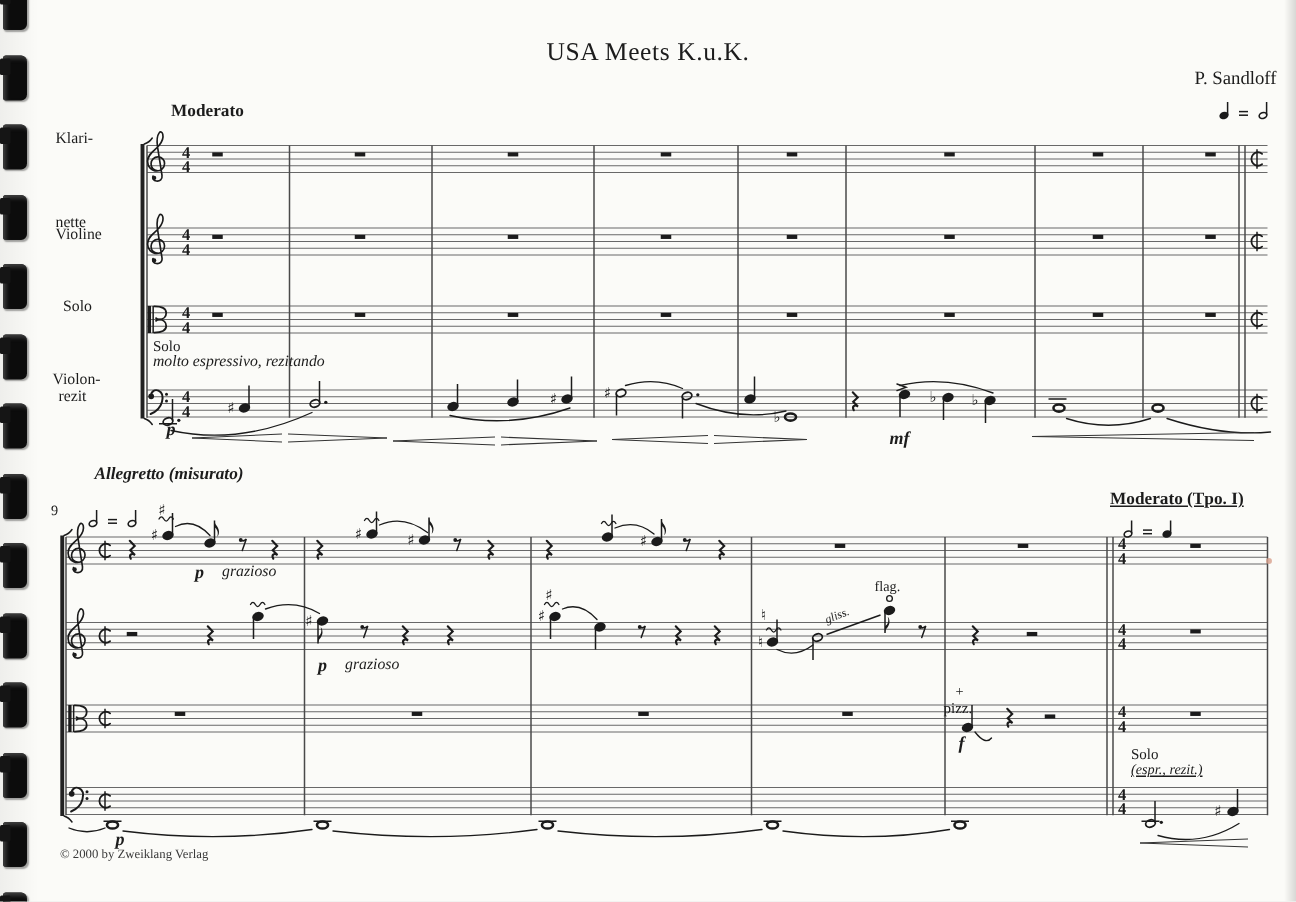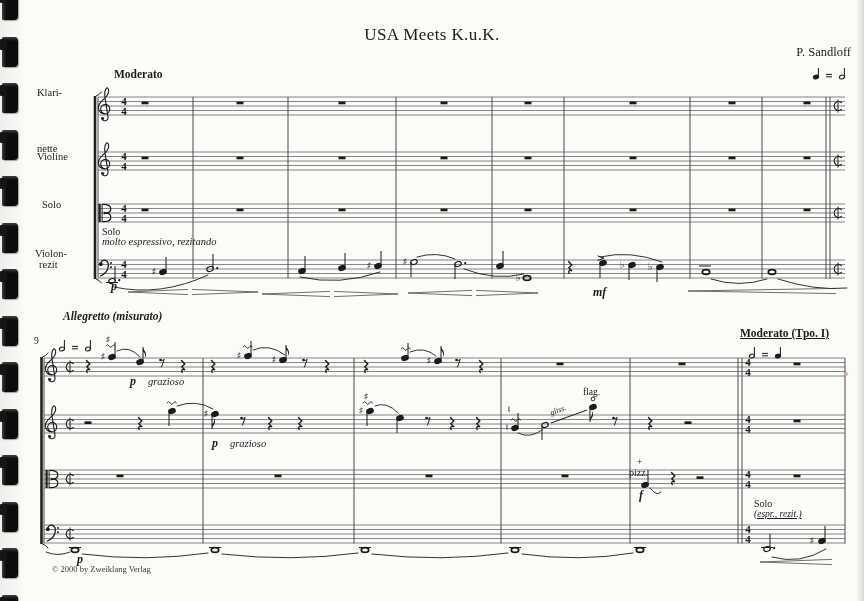--- a/index.html
+++ b/index.html
@@ -8,21 +8,21 @@
   svg{position:absolute;left:0;top:0;}
   .t{position:absolute;color:#1c1c1c;white-space:nowrap;line-height:1;font-family:"Liberation Serif","DejaVu Serif",serif;}
   .title{width:100%;text-align:center;font-size:17px;letter-spacing:.4px;}
   .composer{font-size:12.5px;}
   .tempo{font-weight:bold;font-size:11.5px;}
   .inst{font-size:10.5px;}
   .expr{font-style:italic;font-size:10.5px;}
   .small{font-size:10px;}
   .tiny{font-size:9.5px;}
   .dyn{font-weight:bold;font-style:italic;font-size:12px;}
-  .copy{font-size:8.5px;color:#3a3a3a;margin-left:12px;}
+  .copy{font-size:8.5px;color:#3a3a3a;}
   .gliss{font-style:italic;font-size:8px;transform:rotate(-21deg);transform-origin:left top;}
   .comb{position:absolute;left:2px;width:16px;height:30px;background:#0c0c0c;border-radius:2px 4px 4px 2px;box-shadow:inset 2px 2px 3px #404040, 1px 1px 1px rgba(0,0,0,.35);}
   .comb::before{content:"";position:absolute;left:-2px;top:2px;width:7px;height:11px;background:#151515;border-radius:1px;}
   .edge{position:absolute;right:0;top:0;width:8px;height:601px;background:linear-gradient(to right,rgba(0,0,0,0),rgba(0,0,0,0.14));}
   .ledge{position:absolute;left:0;top:0;width:26px;height:601px;background:linear-gradient(to right,rgba(0,0,0,0.05),rgba(0,0,0,0));}
   .speck{position:absolute;left:844px;top:372px;width:4px;height:4px;border-radius:50%;background:#d8a08c;opacity:.8;}
 </style>
 </head>
 <body>
 

